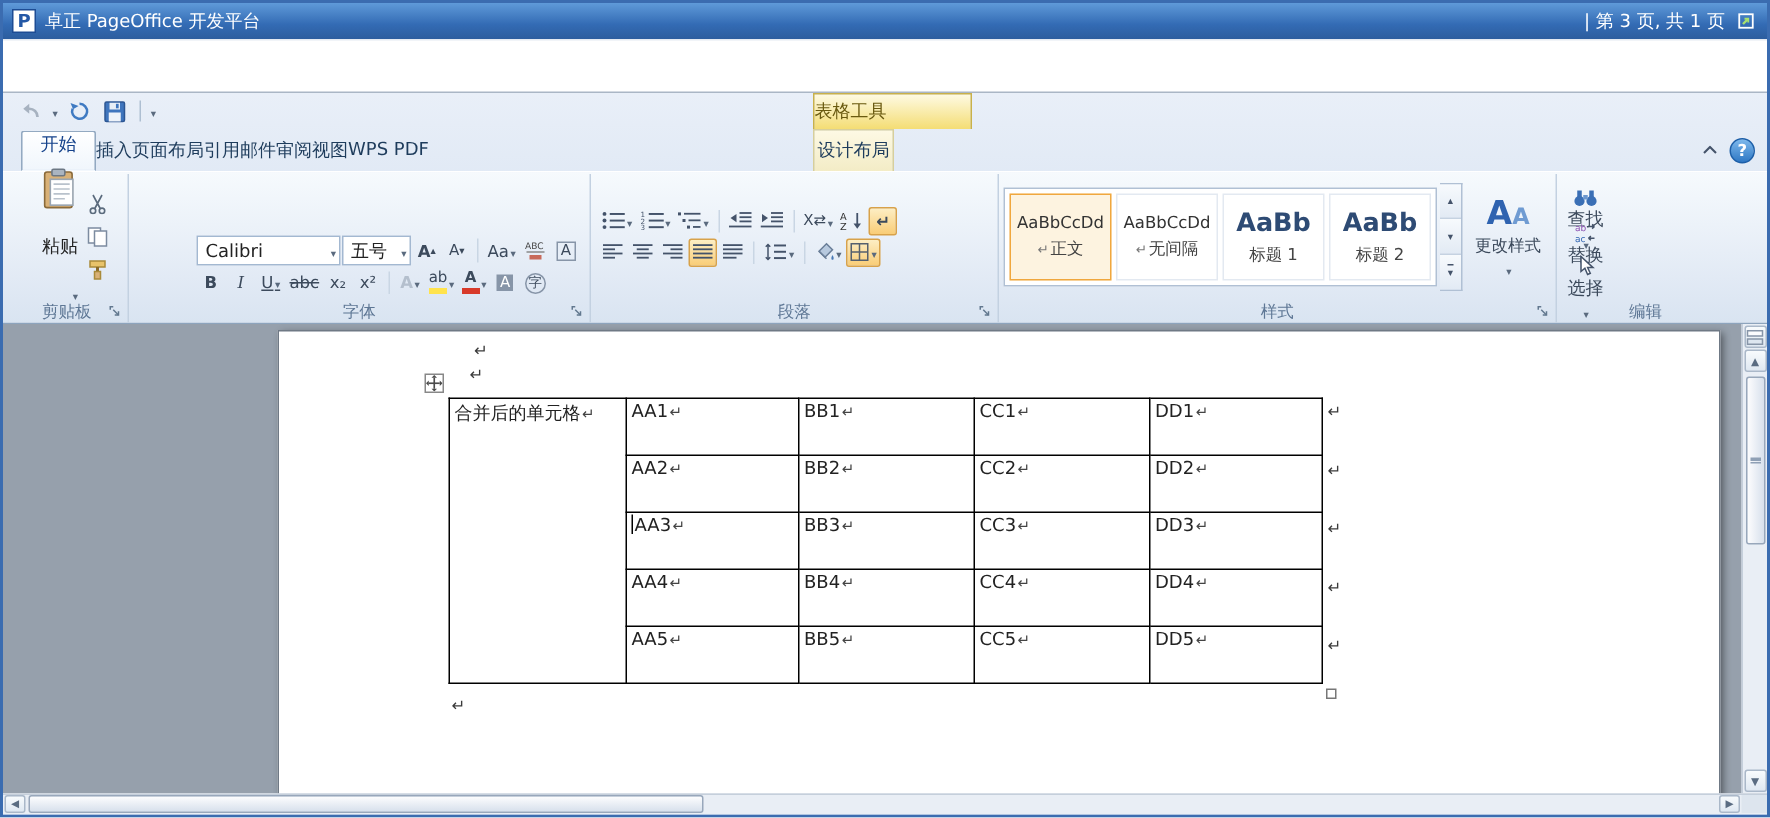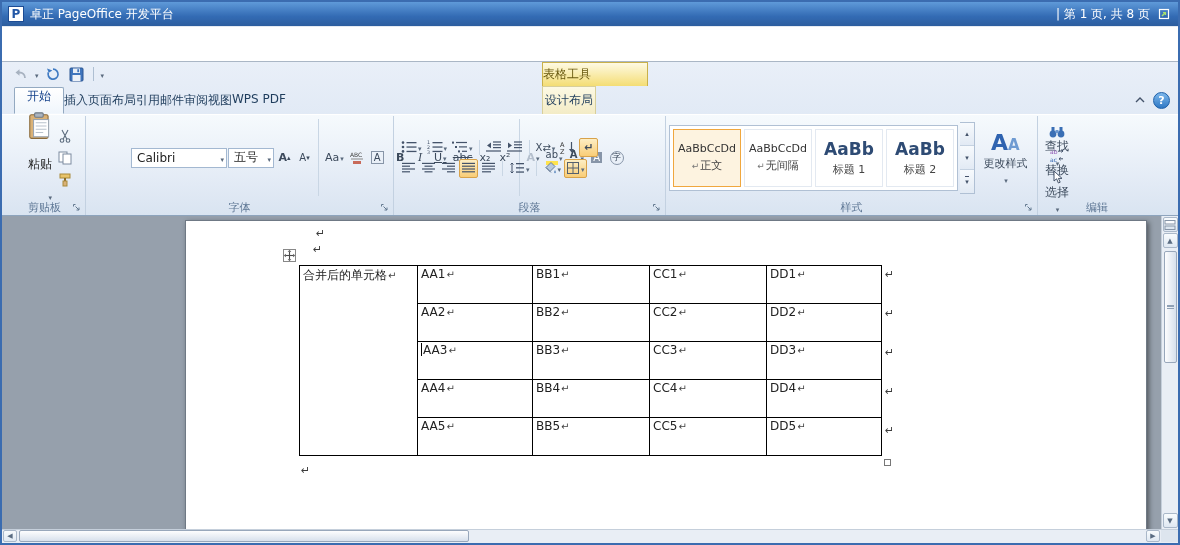--- a/index.html
+++ b/index.html
@@ -127,21 +127,21 @@
   svg{display:block;}
 </style>
 </head>
 <body>
 
 <div class="window">
 
   <div class="titlebar">
     <div class="app-icon">P</div>
     <span class="title">卓正 PageOffice 开发平台</span>
-    <span class="pageinfo">| 第 1 页, 共 8 页</span>
+    <span class="pageinfo">| 第 3 页, 共 1 页</span>
     <span class="tb-ico">
         <svg width="14" height="14" viewBox="0 0 14 14">
           <rect x="2.5" y="2.5" width="9" height="9" fill="none" stroke="#fff" stroke-width="1.2"></rect>
           <path d="M5 9l3.5-3.5" stroke="#a8e06e" stroke-width="1.6" fill="none"></path>
           <path d="M8.5 8V5.5H6" stroke="#a8e06e" stroke-width="1.2" fill="none"></path>
         </svg>
       </span>
   </div>
 
 
@@ -248,21 +248,21 @@
               <g stroke="#62788f" fill="none">
                 <path d="M1.5 3.5v-2h2"></path>
                 <path d="M3.5 3.5 7 7"></path>
                 <path d="M7 4.5V7H4.5"></path>
               </g>
             </svg>
           </span>
       </div>
 
       <div class="group" style="width:308px">
-        <div class="group-body" style="flex-direction:row;align-items:stretch;justify-content:space-between;margin-left:40px;">
+        <div class="group-body" style="flex-direction:column;align-items:stretch;justify-content:flex-end;margin-left:40px;">
           <div class="r">
             <div class="combo" style="width:96px">
               <span>Calibri</span>
                 <span class="dd"></span>
             </div>
             <div class="combo" style="width:46px">
               <span>五号</span>
                 <span class="dd"></span>
             </div>
             <span class="btn-s bold">

